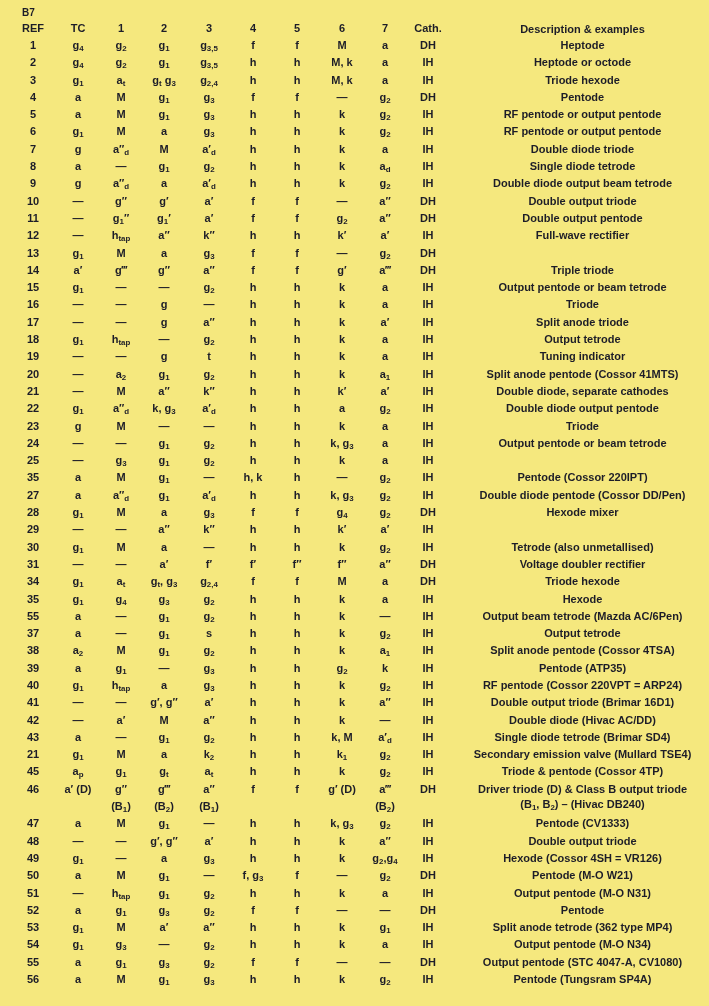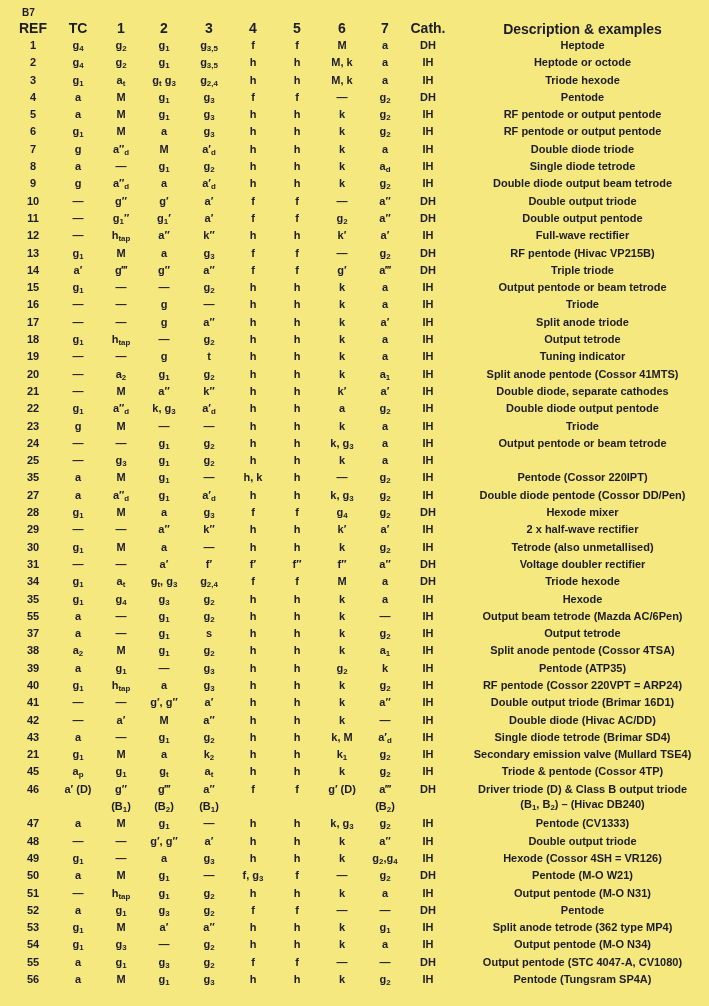--- a/index.html
+++ b/index.html
@@ -24,21 +24,21 @@
     line-height:17.3px;
     white-space:nowrap;
   }
   .cell.desc{
     text-align:center;
     padding-left:10px;
     white-space:normal;
     line-height:15.5px;
     padding-top:1px;
   }
-  .hdr .cell{font-size:14px;line-height:16px;}
+  .hdr .cell{font-size:11px;line-height:16px;}
   .hdr .cell.desc{white-space:nowrap;}
   sub{font-size:0.72em;vertical-align:-2px;line-height:0;}
 </style>
 </head>
 <body>
 
 <div class="page">
   <div class="title">B7</div>
   <div class="row hdr" id="header-row">
       <div class="cell">REF</div>
@@ -214,21 +214,20 @@
         <div class="cell">13</div>
         <div class="cell">g<sub>1</sub></div>
         <div class="cell">M</div>
         <div class="cell">a</div>
         <div class="cell">g<sub>3</sub></div>
         <div class="cell">f</div>
         <div class="cell">f</div>
         <div class="cell">—</div>
         <div class="cell">g<sub>2</sub></div>
         <div class="cell">DH</div>
-        <div class="cell desc">RF pentode (Hivac VP215B)</div>
       </div>
       <div class="row">
         <div class="cell">14</div>
         <div class="cell">a′</div>
         <div class="cell">g‴</div>
         <div class="cell">g″</div>
         <div class="cell">a″</div>
         <div class="cell">f</div>
         <div class="cell">f</div>
         <div class="cell">g′</div>
@@ -421,21 +420,20 @@
         <div class="cell">29</div>
         <div class="cell">—</div>
         <div class="cell">—</div>
         <div class="cell">a″</div>
         <div class="cell">k″</div>
         <div class="cell">h</div>
         <div class="cell">h</div>
         <div class="cell">k′</div>
         <div class="cell">a′</div>
         <div class="cell">IH</div>
-        <div class="cell desc">2 x half-wave rectifier</div>
       </div>
       <div class="row">
         <div class="cell">30</div>
         <div class="cell">g<sub>1</sub></div>
         <div class="cell">M</div>
         <div class="cell">a</div>
         <div class="cell">—</div>
         <div class="cell">h</div>
         <div class="cell">h</div>
         <div class="cell">k</div>

